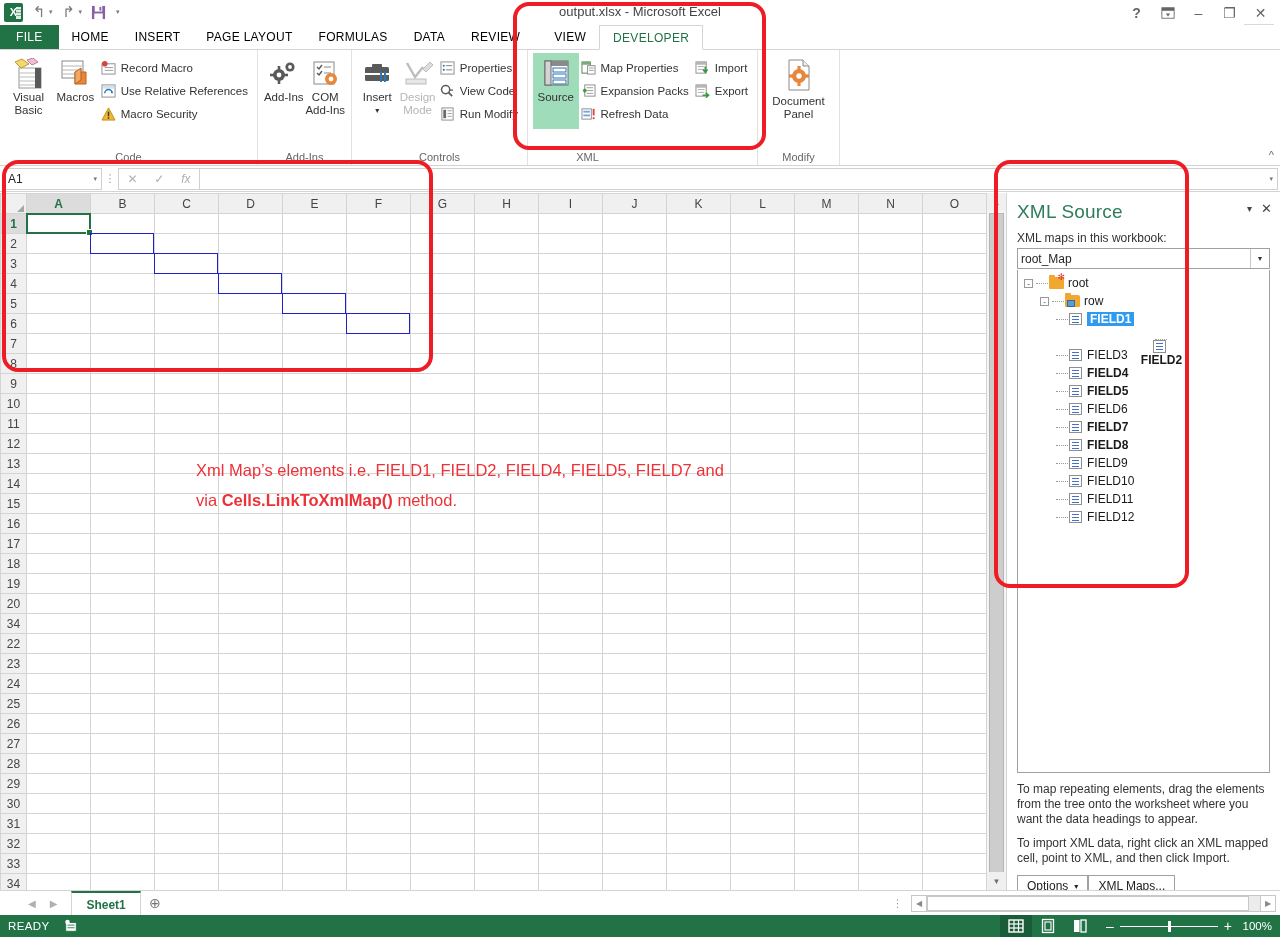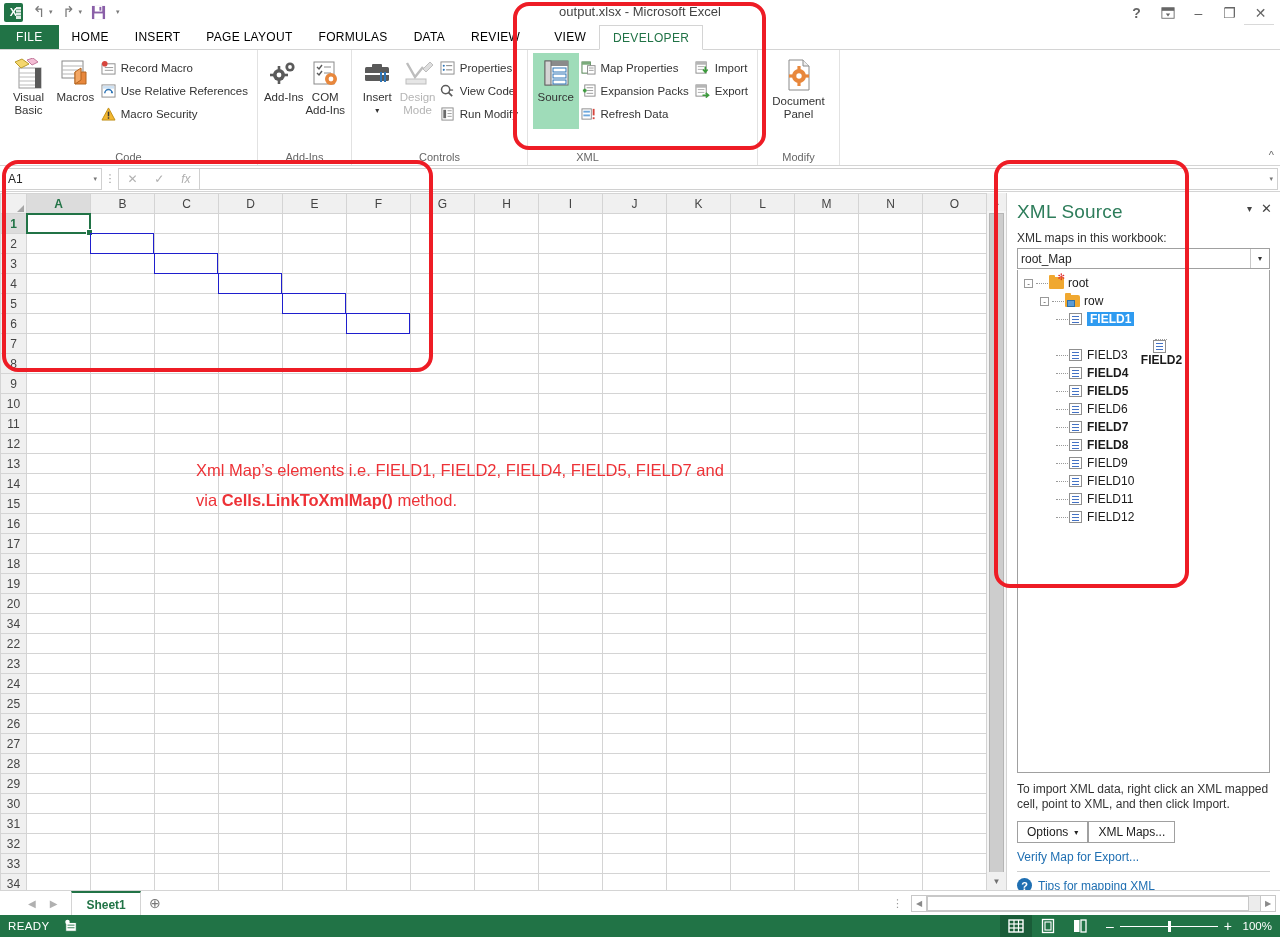--- a/index.html
+++ b/index.html
@@ -1298,20 +1298,21 @@
             <span class="leaf-lbl">FIELD11</span>
           </div>
           <div class="tnode" style="padding-left:36px;">
             <span class="dots"></span>
             <span class="eicon"></span>
             <span class="leaf-lbl">FIELD12</span>
           </div>
         </div>
     </div>
 
+    <div class="xp-help">To map repeating elements, drag the elements from the tree onto the worksheet where you want the data headings to appear.</div>
     <div class="xp-help">To import XML data, right click an XML mapped cell, point to XML, and then click Import.</div>
 
     <div class="xp-btnrow">
       <div class="xp-btn">
         <span>Options</span>
         <span style="font-size:8px;">▾</span>
       </div>
       <div class="xp-btn">
         <span>XML Maps...</span>
       </div>

